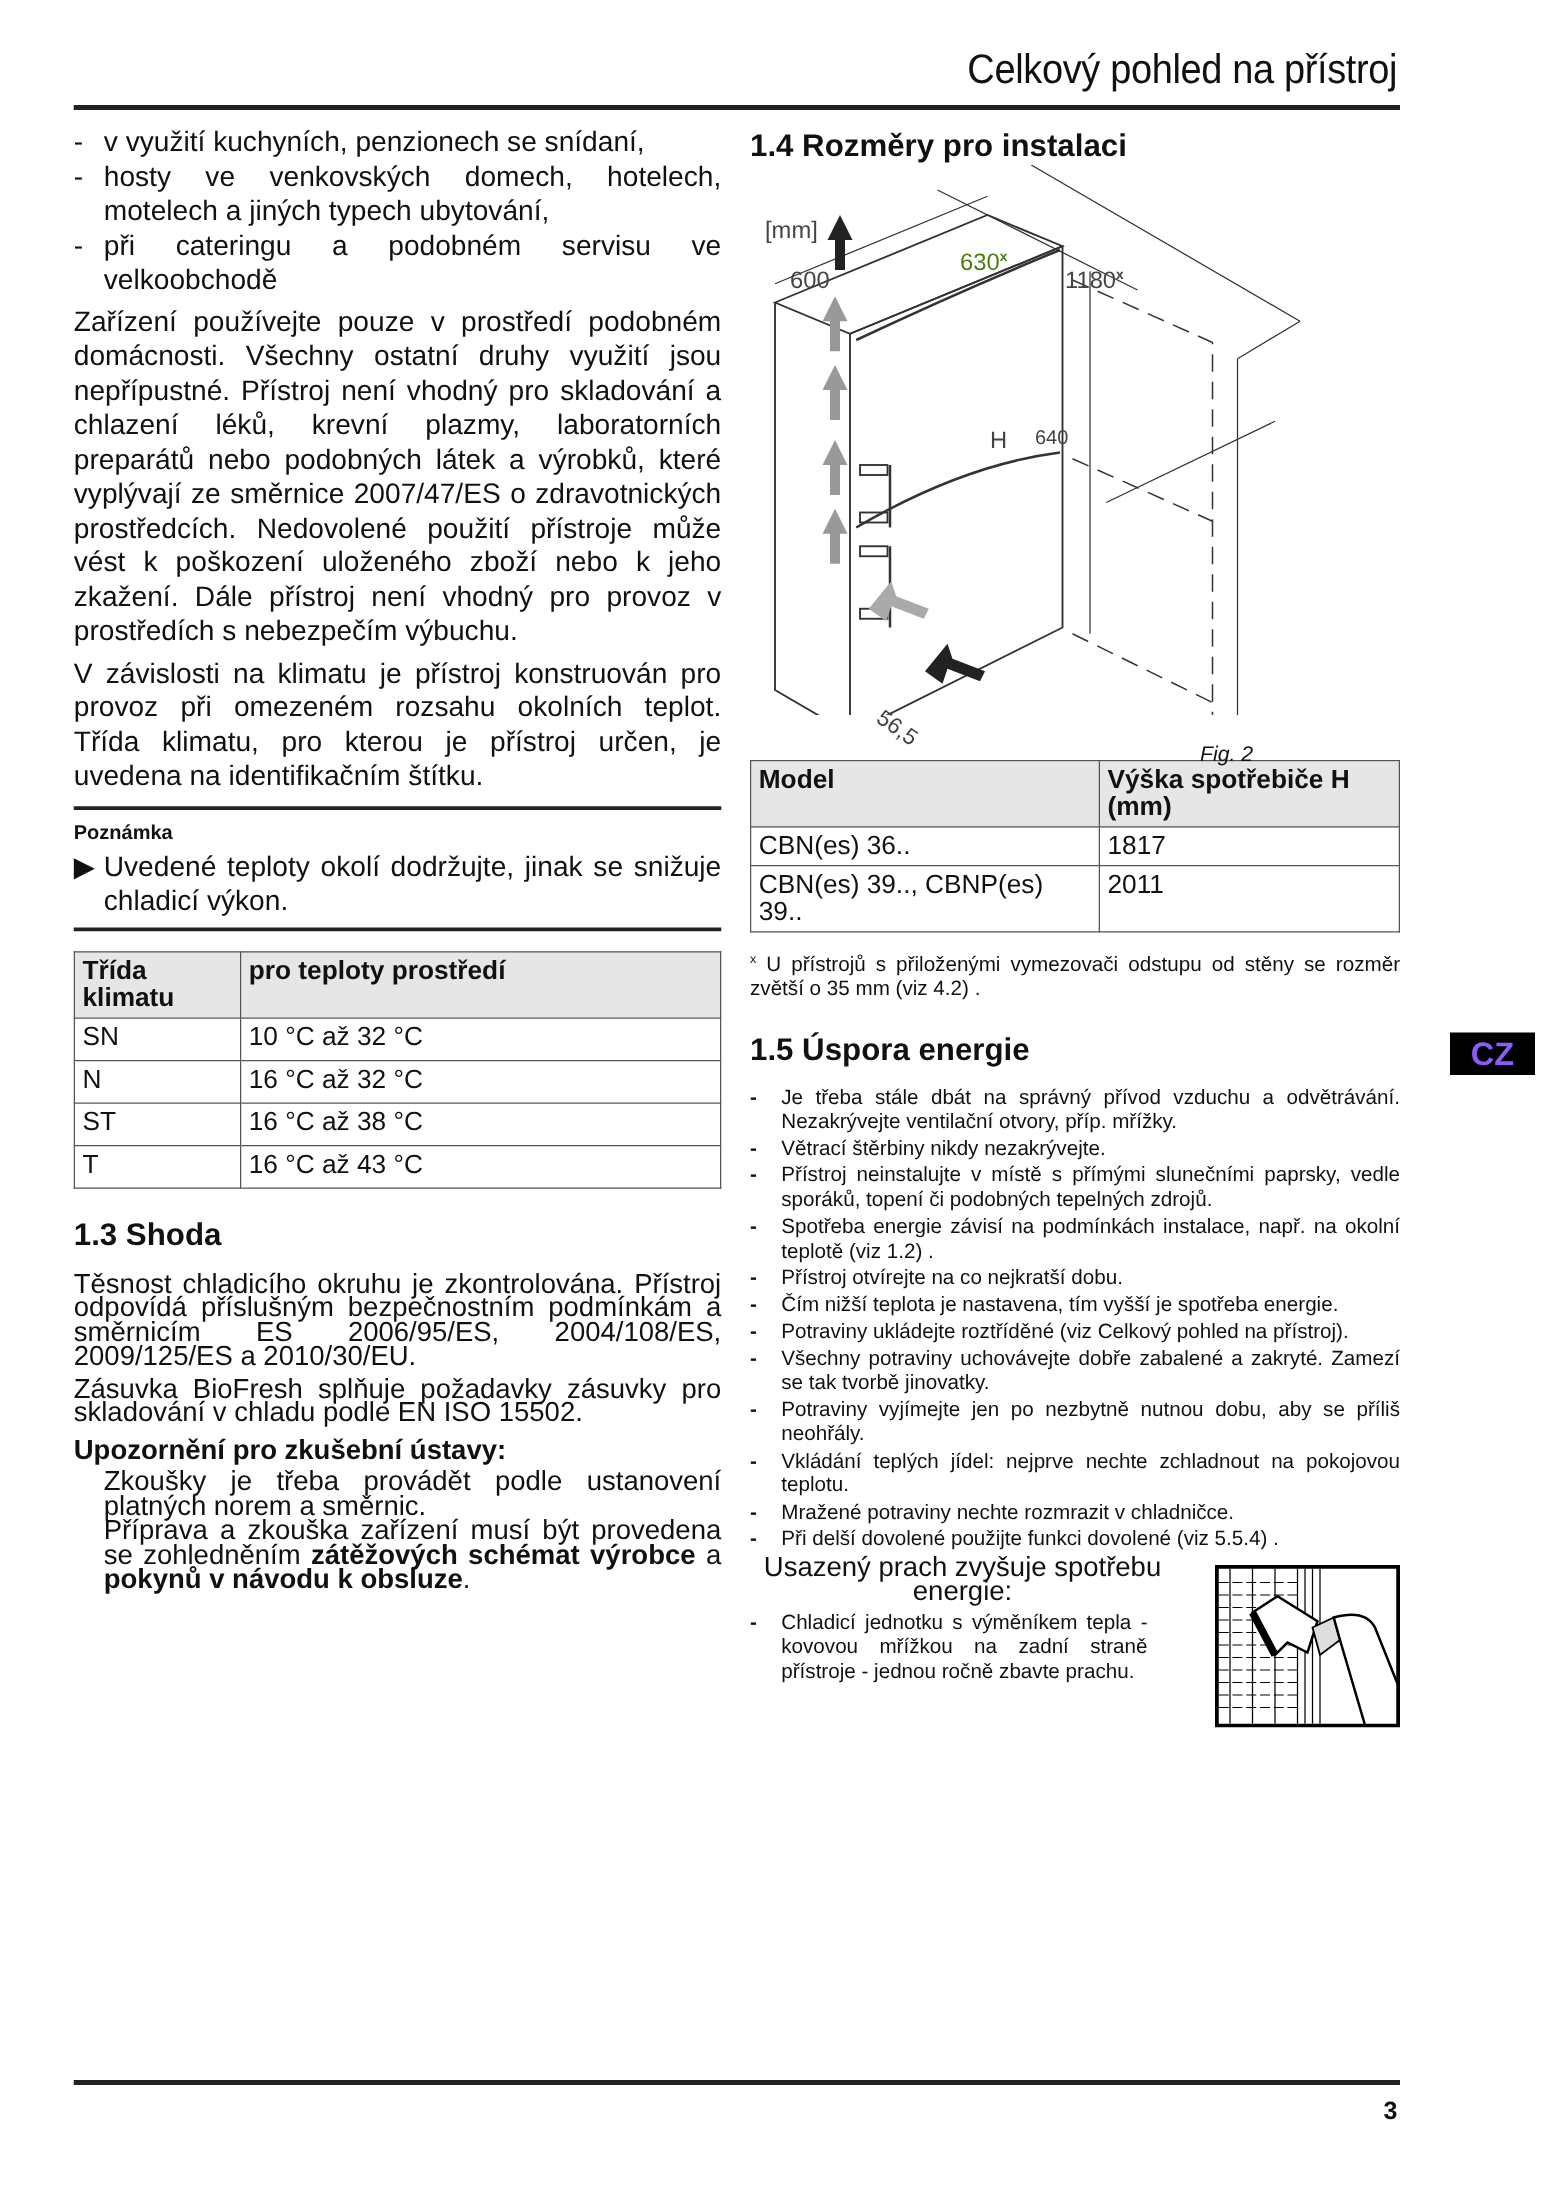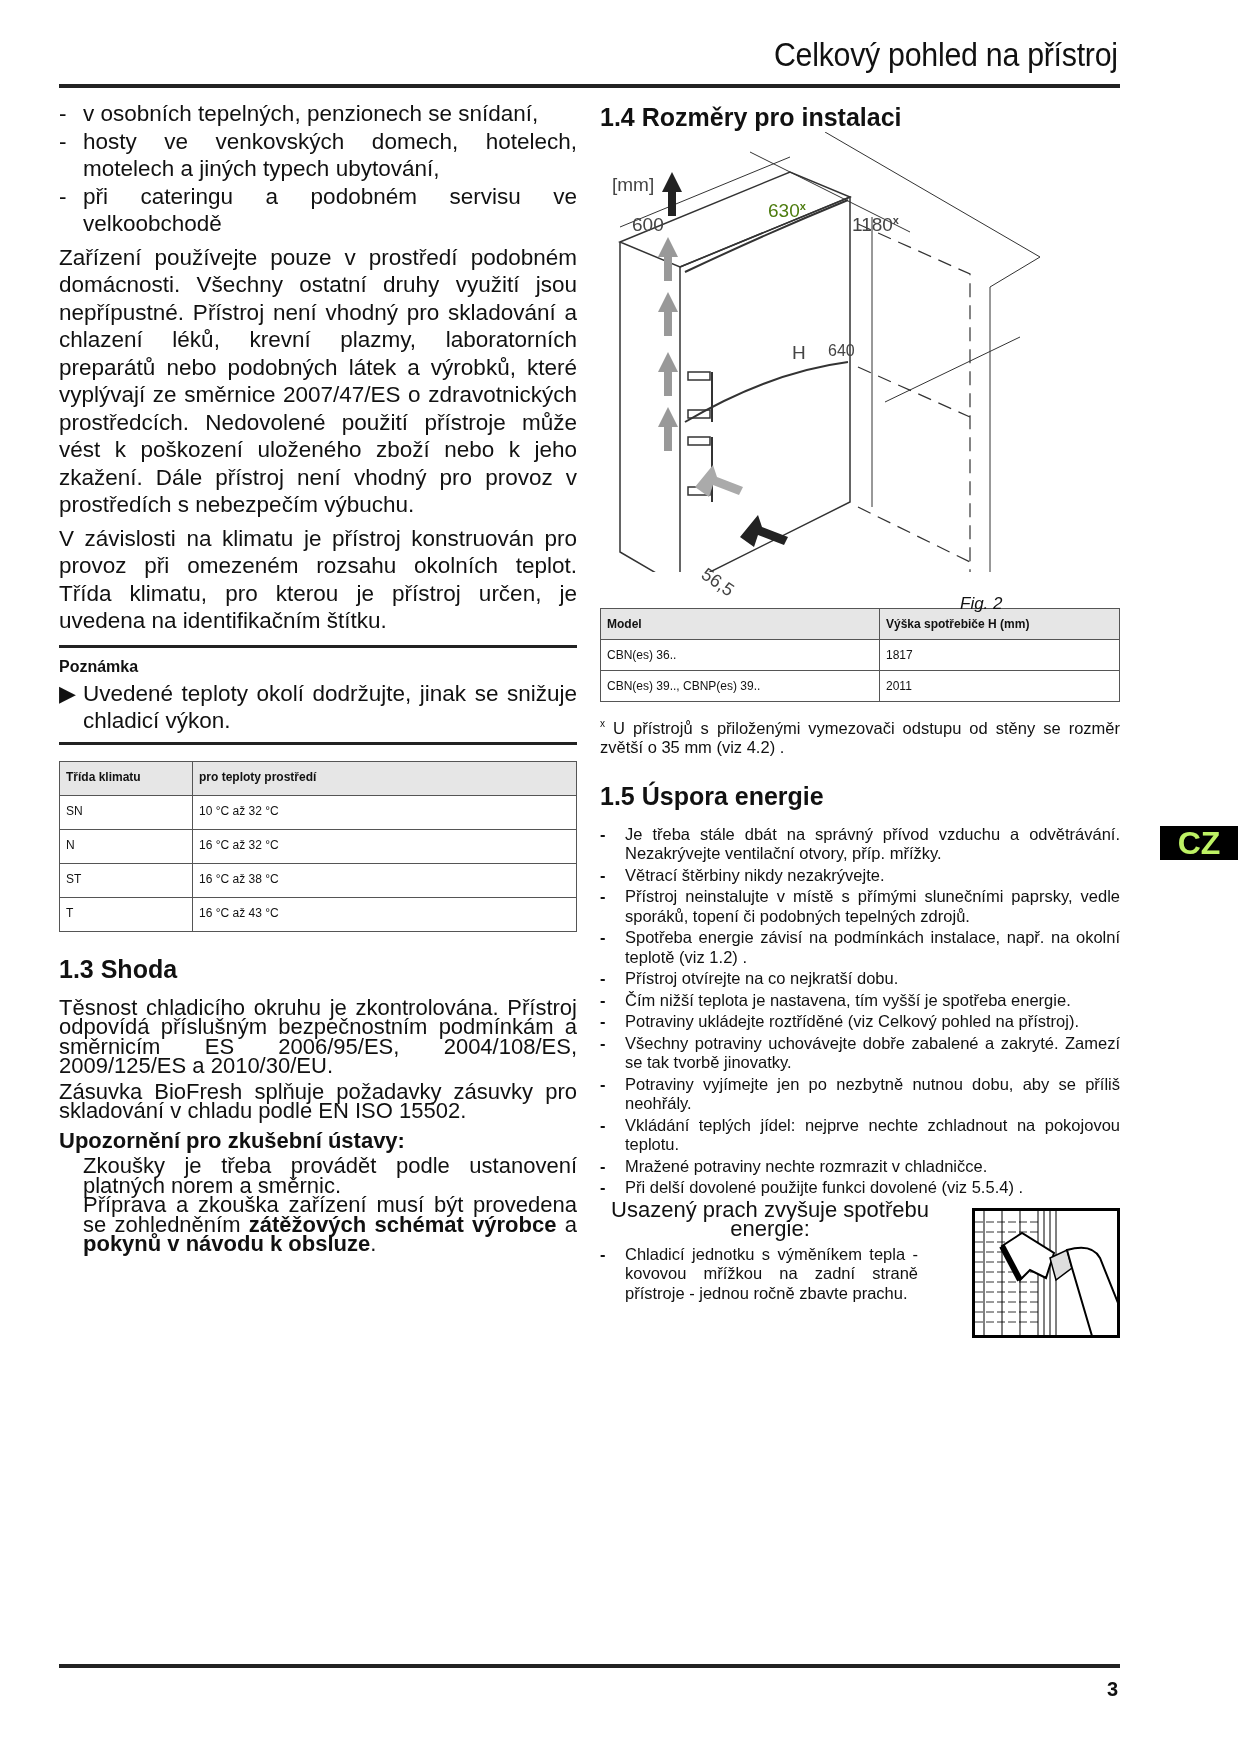--- a/index.html
+++ b/index.html
@@ -17,50 +17,50 @@
   .big p { margin:0 0 6px 0; }
   ul.dash { list-style:none; padding:0; margin:0 0 6px 0; }
   ul.dash li { position:relative; padding-left:24px; text-align:justify; }
   ul.dash li .dash-mark { position:absolute; left:0; top:0; }
 
   .note-rule { height:3px; background:#222; margin:10px 0 6px 0; }
   .note-heading { font-size:16px; font-weight:bold; line-height:26px; }
   .note-item { position:relative; padding-left:24px; font-size:22.5px; line-height:27px; text-align:justify; }
   .note-item .tri { position:absolute; left:0; top:0; font-size:22px; }
 
-  table.grid { border-collapse:collapse; width:100%; font-size:12px;padding-left:12px; }
+  table.grid { border-collapse:collapse; width:100%; font-size:21px;padding-left:12px; }
   table.grid th, table.grid td { border:1px solid #555; padding:4px 6px; text-align:left; vertical-align:top; line-height:22px; }
   table.grid th { background:#e6e6e6; font-weight:bold; }
   table.climate td, table.climate th { height:25px; }
 
   .h-section { font-size:25px; font-weight:bold; margin:0; line-height:30px; }
   .small { font-size:22px; line-height:19.5px; text-align:justify; }
   .small p { margin:0 0 6px 0; }
   .small .bold { font-weight:bold; }
   .indent { padding-left:24px; }
 
   ul.sdash { list-style:none; padding:0; margin:0; }
   ul.sdash li { position:relative; padding-left:25px; text-align:justify; margin-bottom:2px; font-size:16.5px; line-height:19.5px; }
   ul.sdash li .dash-mark { position:absolute; left:0; top:0; font-weight:bold; }
 
-  .cz-tab { left:1160px; top:826px; width:78px; height:34px; background:#000; color:#bef264; font-weight:bold; font-size:32px; text-align:center; line-height:34px; }
+  .cz-tab { left:1160px; top:826px; width:68px; height:34px; background:#000; color:#8b5cf6; font-weight:bold; font-size:26px; text-align:center; line-height:34px; }
   .fig-caption { font-style:italic; font-size:17px; }
   .footnote { font-size:16.5px; line-height:19px; text-align:justify; margin-top:12px; }
   .footnote sup { font-size:10px; }
 </style>
 </head>
 <body>
 
 <div class="abs page-title">Celkový pohled na přístroj</div>
 <div class="abs rule-top"></div>
 
 <div class="abs col-left">
   <div class="big">
     <ul class="dash">
-      <li><span class="dash-mark">-</span><span>v osobních tepelných, penzionech se snídaní,</span></li>
+      <li><span class="dash-mark">-</span><span>v využití kuchyních, penzionech se snídaní,</span></li>
       <li><span class="dash-mark">-</span><span>hosty ve venkovských domech, hotelech, motelech a jiných typech ubytování,</span></li>
       <li><span class="dash-mark">-</span><span>při cateringu a podobném servisu ve velkoobchodě</span></li>
     </ul>
     <p>Zařízení používejte pouze v prostředí podobném domácnosti. Všechny ostatní druhy využití jsou nepřípustné. Přístroj není vhodný pro skladování a chlazení léků, krevní plazmy, laboratorních preparátů nebo podobných látek a výrobků, které vyplývají ze směrnice 2007/47/ES o zdravotnických prostředcích. Nedovolené použití přístroje může vést k poškození uloženého zboží nebo k jeho zkažení. Dále přístroj není vhodný pro provoz v prostředích s nebezpečím výbuchu.</p>
     <p>V závislosti na klimatu je přístroj konstruován pro provoz při omezeném rozsahu okolních teplot. Třída klimatu, pro kterou je přístroj určen, je uvedena na identifikačním štítku.</p>
   </div>
 
   <div class="note-rule"></div>
   <div class="note-heading">Poznámka</div>
   <div class="note-item">

